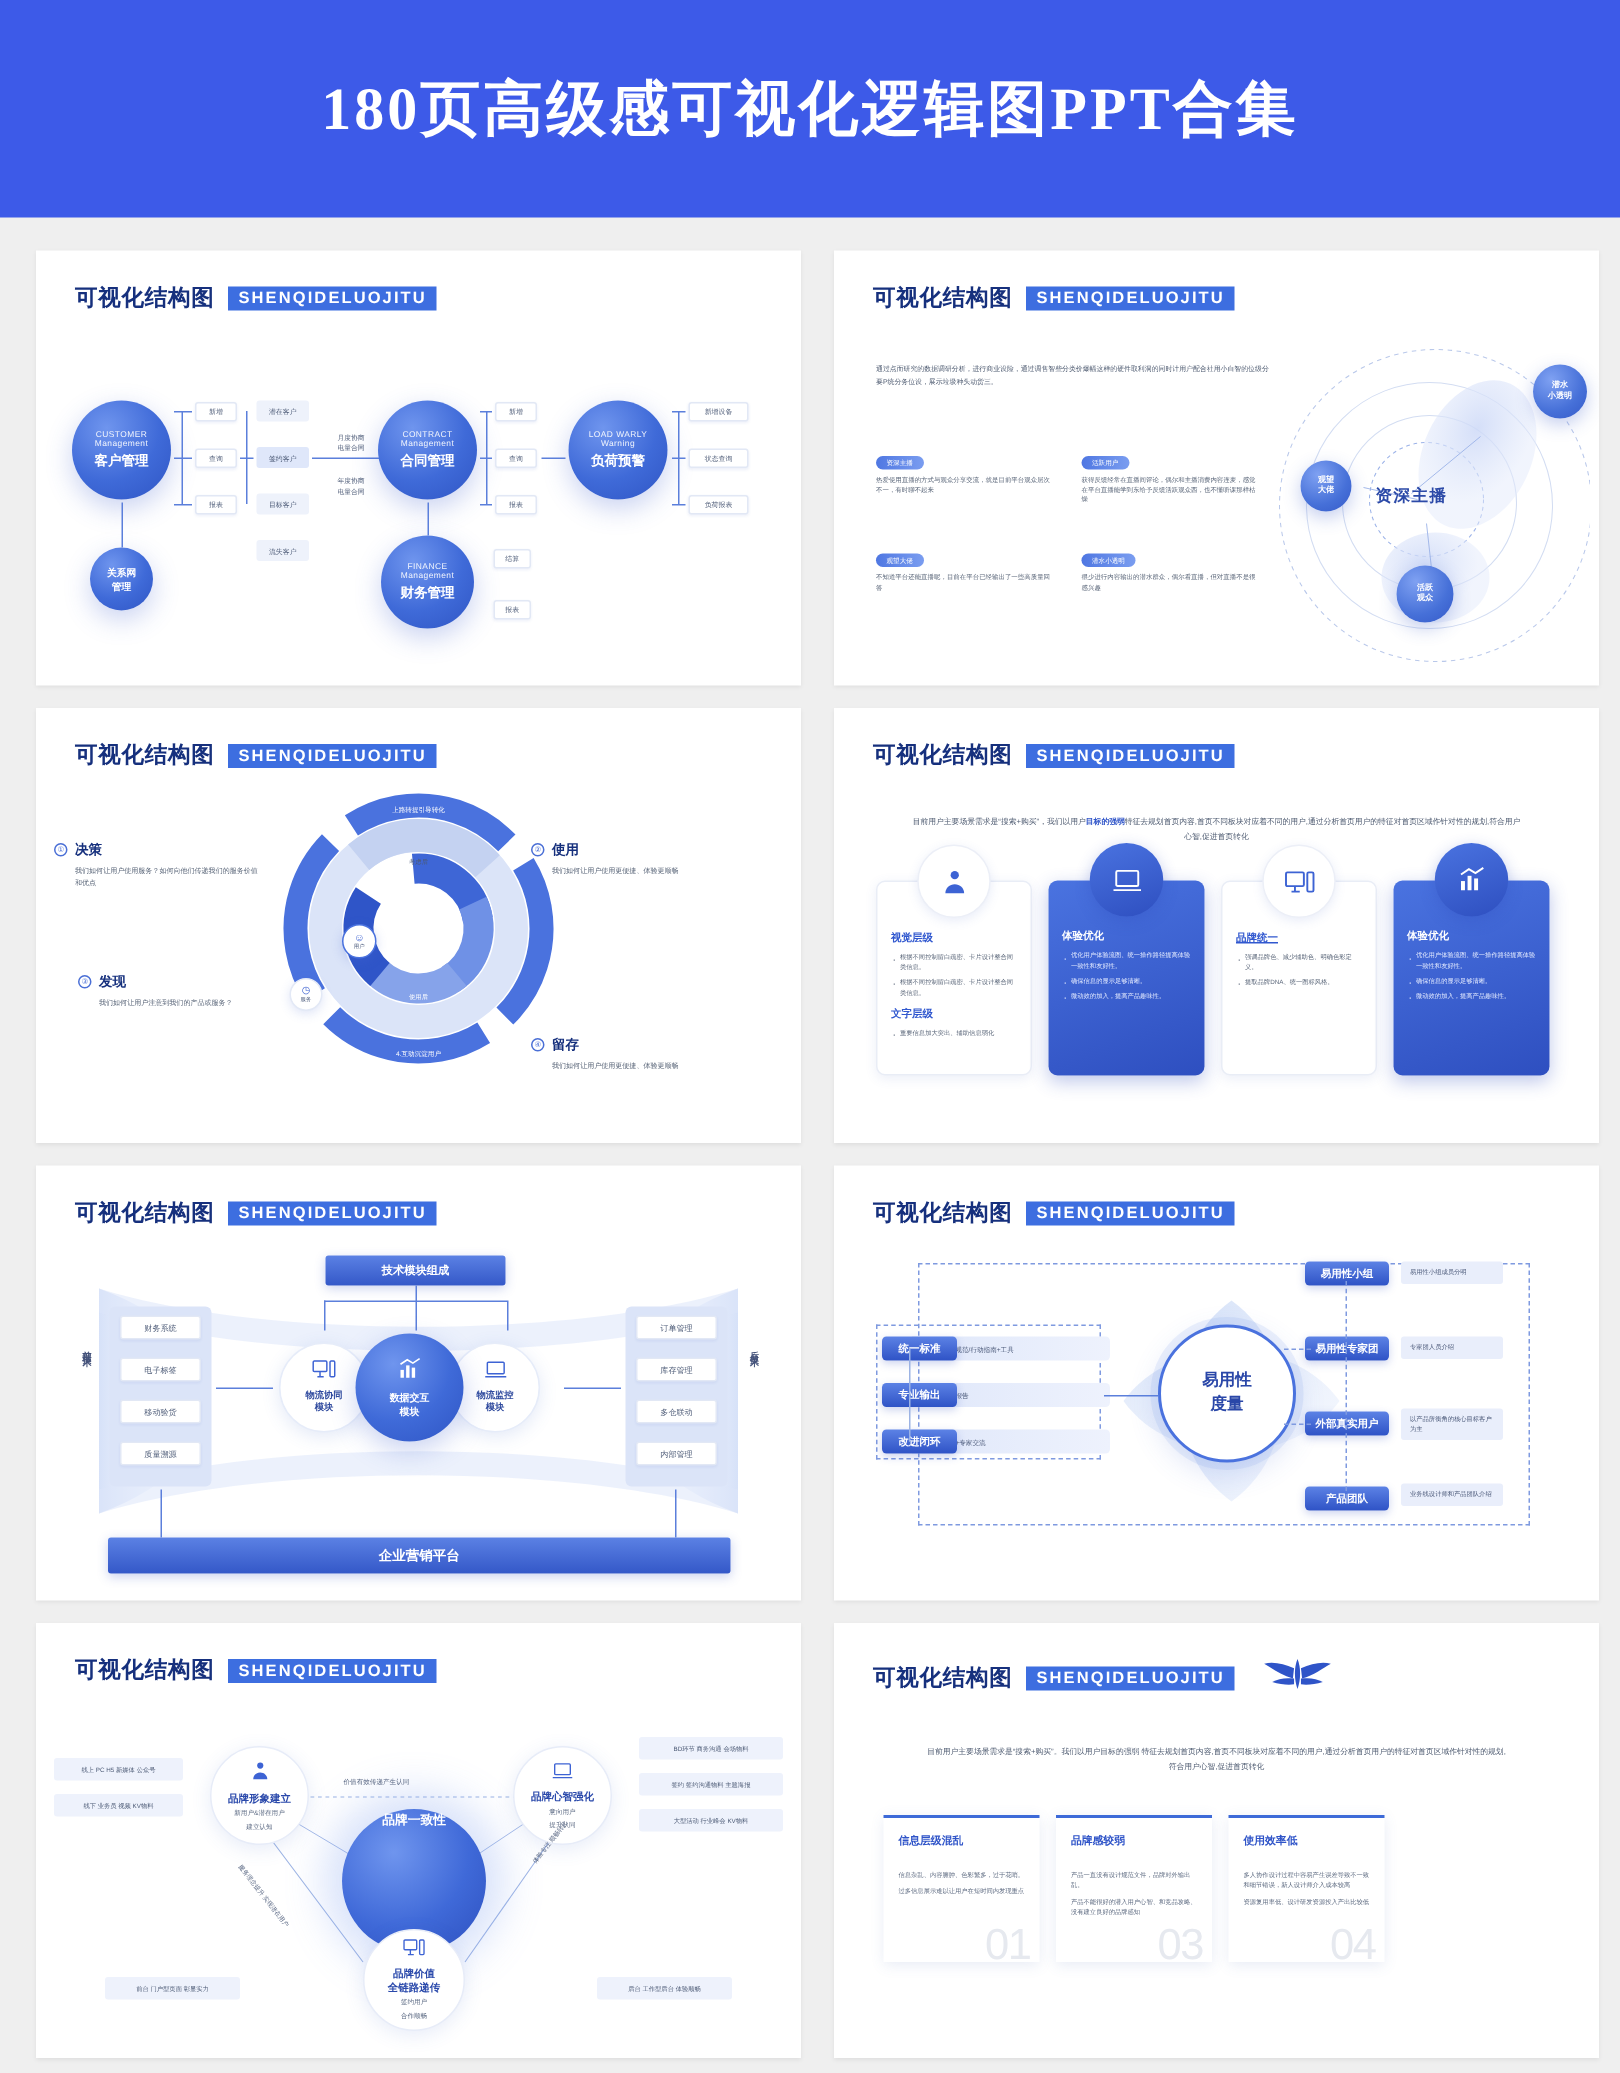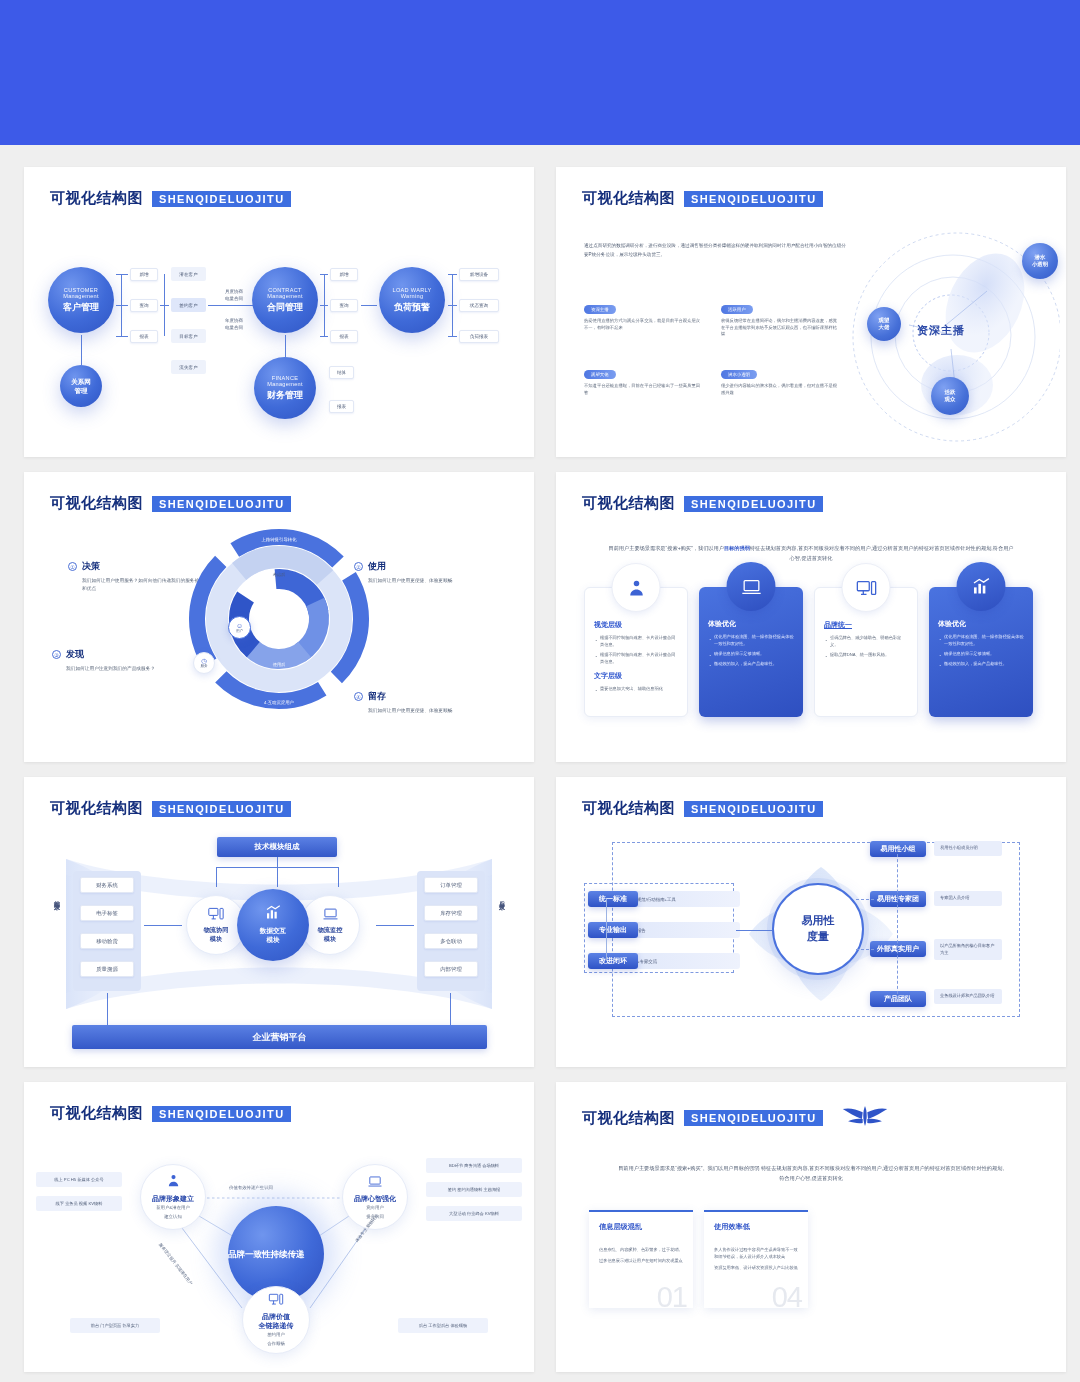--- a/index.html
+++ b/index.html
@@ -191,22 +191,22 @@
     position: absolute; border-radius: 50%; background: #fff;
     border: .6px solid #e7ecf8; box-shadow: 0 3px 13px rgba(70,105,200,.13);
     display: flex; flex-direction: column; align-items: center; justify-content: center;
     text-align: center;
   }
   .s7 .wcirc .t { font-size: 7px; font-weight: 700; color: #2a49ab; line-height: 1.3; }
   .s7 .wcirc .s { font-size: 4.4px; color: #5d6b84; line-height: 1.5; margin-top: 2px; }
   .s7 .hub {
     position: absolute; border-radius: 50%;
     background: radial-gradient(circle at 36% 30%, #6f95ee 0%, #3f69d8 55%, #2d4fbe 100%);
-    color: #fff; display: flex; 
-    align-items: center; justify-content: flex-start; text-align: center;
+    color: #fff; display: flex; flex-direction: column;
+    align-items: center; justify-content: space-between; text-align: center;
     font-size: 8.5px; font-weight: 700; line-height: 1.75;
     box-shadow: 0 0 26px 12px rgba(125,160,240,.30);
   }
   .s7 .sbox {
     position: absolute; background: #eef2fc; font-size: 4.2px; color: #4d5b76;
     display: flex; align-items: center; justify-content: center; border-radius: 2px;
   }
 
   
   .s8 .lead { position: absolute; left: 62px; top: 82px; width: 386px; }
@@ -221,20 +221,21 @@
   .s8 .card p { font-size: 4.2px; color: #5d6a80; line-height: 1.7; margin-bottom: 4px; }
   .s8 .bignum {
     position: absolute; right: 6px; bottom: -6px;
     font-size: 29px; font-weight: 300; color: #e6e9ef; letter-spacing: -1px;
   }
 </style>
 </head>
 <body>
 
 <div class="banner">
+  <div class="banner-title">180页高级感可视化逻辑图PPT合集</div>
 </div>
 
 <div class="grid">
 
   <div class="slide s1">
     <div class="slide-head">
       <span class="sh-cn">可视化结构图</span>
       <span class="sh-en">SHENQIDELUOJITU</span>
     </div>
     <div class="stage">
@@ -373,21 +374,21 @@
       <div style="position:absolute;left:72px;top:98px;font-size:11px;font-weight:700;color:#2c4aa8;letter-spacing:1px;">资深主播</div>
     </div>
   </div>
 
   <div class="slide s3">
     <div class="slide-head">
       <span class="sh-cn">可视化结构图</span>
       <span class="sh-en">SHENQIDELUOJITU</span>
     </div>
 
-    <div class="item" style="left:44px;top:88px;">
+    <div class="item" style="left:12px;top:88px;">
       <div class="hd">
         <span class="num">①</span>
         <span class="ttl">决策</span>
       </div>
       <div class="dsc">我们如何让用户使用服务？如何向他们传递我们的服务价值和优点</div>
     </div>
     <div class="item" style="left:330px;top:88px;">
       <div class="hd">
         <span class="num">②</span>
         <span class="ttl">使用</span>
@@ -731,20 +732,26 @@
     </div>
     <div class="lead blurb">目前用户主要场景需求是“搜索+购买”。我们以用户目标的强弱 特征去规划首页内容,首页不同板块对应着不同的用户,通过分析首页用户的特征对首页区域作针对性的规划,符合用户心智,促进首页转化</div>
     <div class="cards">
       <div class="card">
         <h4>信息层级混乱</h4>
         <p>信息杂乱、内容臃肿、色彩繁多，过于花哨。</p>
         <p>过多信息展示难以让用户在短时间内发现重点</p>
         <span class="bignum">01</span>
       </div>
       <div class="card">
+        <h4>品牌感较弱</h4>
+        <p>产品一直没有设计规范文件，品牌对外输出乱。</p>
+        <p>产品不能很好的潜入用户心智、和竞品攻略、没有建立良好的品牌感知</p>
+        <span class="bignum">03</span>
+      </div>
+      <div class="card">
         <h4>使用效率低</h4>
         <p>多人协作设计过程中容易产生误差导致不一致和细节错误，新人设计师介入成本较高</p>
         <p>资源复用率低、设计研发资源投入产出比较低</p>
         <span class="bignum">04</span>
       </div>
     </div>
   </div>
 
 </div>
 

